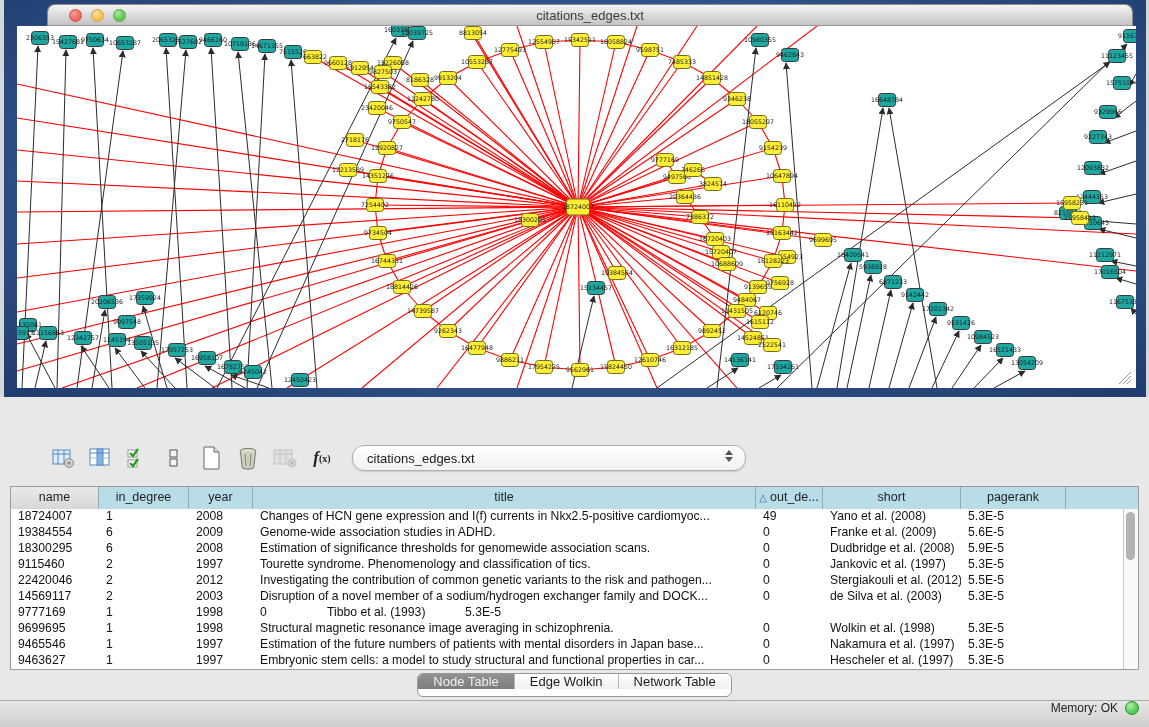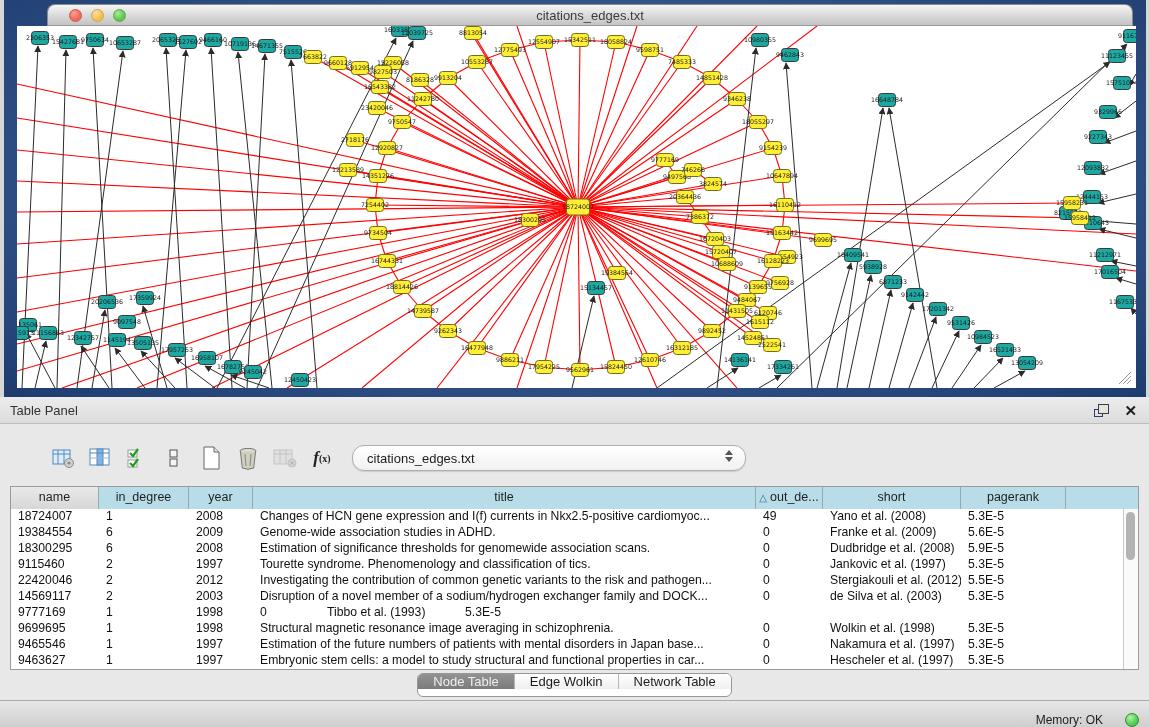--- a/index.html
+++ b/index.html
@@ -69,21 +69,21 @@
 
   .tp-tabs{position:absolute;left:0;top:276px;width:1149px;height:24px;display:flex;justify-content:center;}
   .seg{display:flex;height:22px;border:1px solid #979797;border-radius:6px;overflow:hidden;background:#ffffff;}
   .seg button{border:none;margin:0;height:15px;padding:0 15px;font-size:13px;font-family:"Liberation Sans",sans-serif;
     background:linear-gradient(#ffffff,#efefef);color:#1c1c1c;border-right:1px solid #b5b5b5;cursor:default;}
   .seg button:last-child{border-right:none;}
   .seg button.active{background:linear-gradient(#929292,#7c7c7c);color:#efefef;}
 
   .statusbar{position:absolute;left:0;top:700px;width:1149px;height:27px;box-sizing:border-box;
     background:linear-gradient(#e6e6e6,#cfcfcf);border-top:1px solid #ababab;
-    display:flex;align-items:flex-end;justify-content:flex-end;font-size:12px;color:#222;gap:15px;}
+    display:flex;align-items:flex-start;justify-content:flex-end;font-size:12px;color:#222;}
   .mem-dot{width:14px;height:14px;border-radius:50%;margin:0 10px 0 7px;box-sizing:border-box;border:1px solid #2f8f2f;}
 </style>
 </head>
 <body>
 
 <div class="screen">
 
   <div class="desktop">
     <div class="edge-strip left"></div>
     <div class="edge-strip right"></div>
@@ -542,29 +542,20 @@
 
     <div class="titlebar">
       <span class="tl red"></span>
       <span class="tl yellow"></span>
       <span class="tl green"></span>
       <div class="tb-title">citations_edges.txt</div>
     </div>
   </div>
 
   <div class="table-panel">
-    <div class="tp-header">
-      <span class="tp-title">Table Panel</span>
-      <span class="spacer"></span>
-      <span class="float-ic">
-          <span class="sq2"></span>
-          <span class="sq1"></span>
-        </span>
-      <span class="close-ic">✕</span>
-    </div>
 
     <div class="tp-toolbar">
       <span class="tbi">
         <svg width="24" height="24">
             <rect x="2" y="4" width="17" height="14" fill="#dceefb" stroke="#5588bb"></rect>
             <line x1="2" y1="8" x2="19" y2="8" stroke="#5588bb"></line>
             <line x1="7" y1="4" x2="7" y2="18" stroke="#5588bb"></line>
             <line x1="13" y1="4" x2="13" y2="18" stroke="#5588bb"></line>
             <circle cx="18" cy="17" r="4.5" fill="#cfcfcf" stroke="#8a8a8a"></circle>
             <circle cx="18" cy="17" r="1.6" fill="#8a8a8a"></circle>

